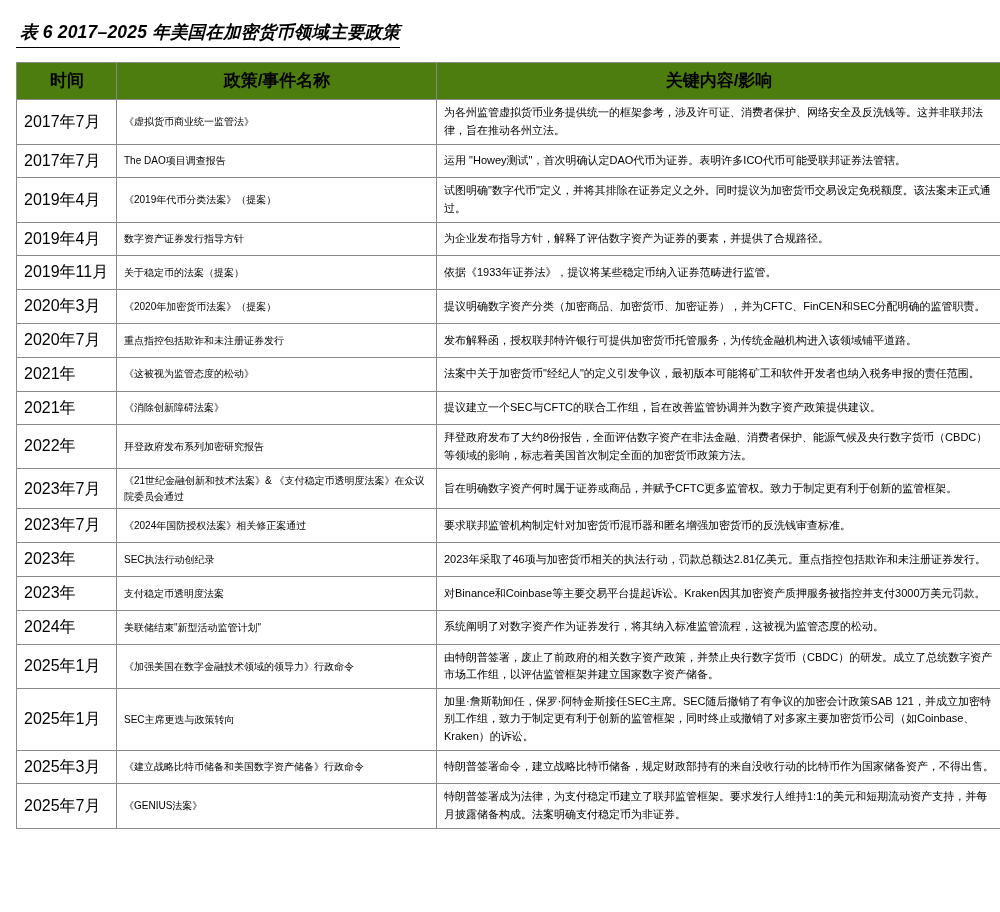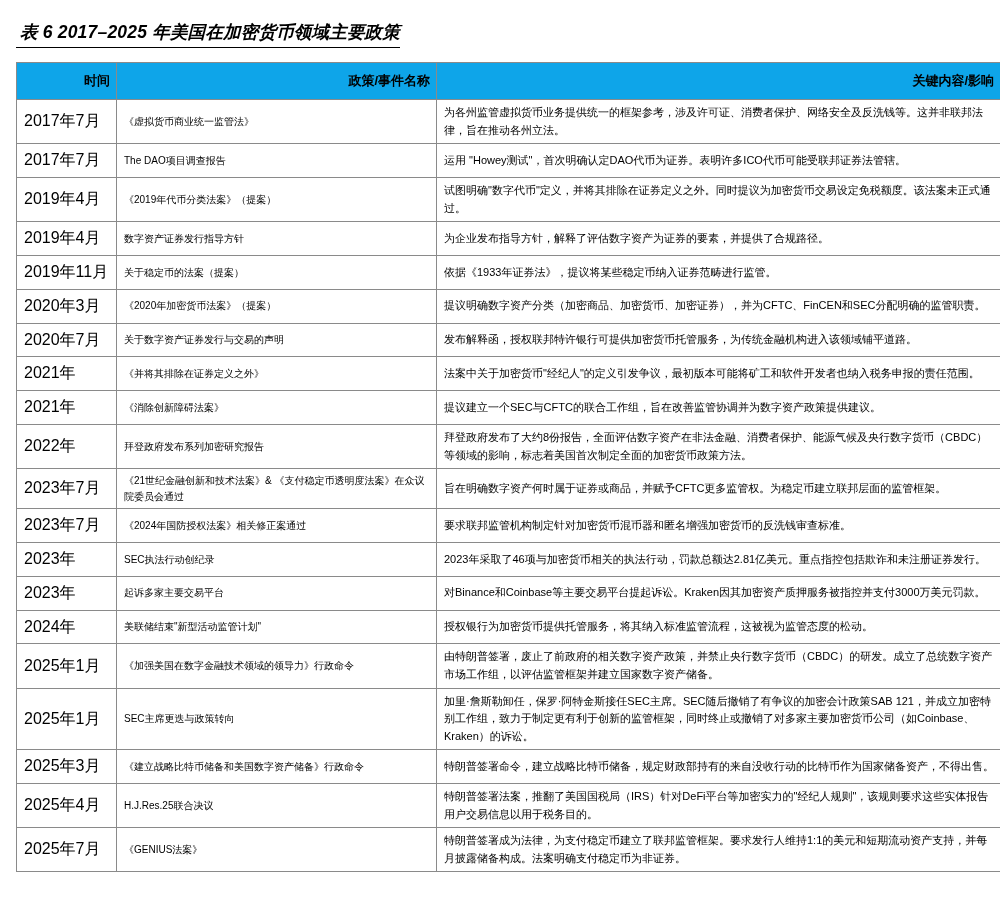--- a/index.html
+++ b/index.html
@@ -50,24 +50,24 @@
 
   table.policy-table th,
   table.policy-table td {
     border: 1px solid #8a8a8a;
     vertical-align: middle;
     padding: 4px 6px 4px 7px;
     line-height: 1.55;
     word-break: break-word;
   }
   table.policy-table thead th {
-    background: #0ea5e9;
+    background: #4d7c0f;
     font-weight: bold;
-    font-size: 13px;
-    text-align: right;
+    font-size: 17px;
+    text-align: center;
     height: 26px;
     padding-top: 5px;
     padding-bottom: 5px;
   }
   table.policy-table td.time-cell {
     white-space: nowrap;
     font-size: 16px;
   }
   table.policy-table td.name-cell {
     font-size: 10px;
@@ -125,84 +125,79 @@
           <td class="name-cell">关于稳定币的法案（提案）</td>
           <td class="impact-cell">依据《1933年证券法》，提议将某些稳定币纳入证券范畴进行监管。</td>
         </tr>
         <tr>
           <td class="time-cell">2020年3月</td>
           <td class="name-cell">《2020年加密货币法案》（提案）</td>
           <td class="impact-cell">提议明确数字资产分类（加密商品、加密货币、加密证券），并为CFTC、FinCEN和SEC分配明确的监管职责。</td>
         </tr>
         <tr>
           <td class="time-cell">2020年7月</td>
-          <td class="name-cell">关于数字资产证券发行与交易的声明</td>
+          <td class="name-cell">重点指控包括欺诈和未注册证券发行</td>
           <td class="impact-cell">发布解释函，授权联邦特许银行可提供加密货币托管服务，为传统金融机构进入该领域铺平道路。</td>
         </tr>
         <tr>
           <td class="time-cell">2021年</td>
-          <td class="name-cell">《并将其排除在证券定义之外》</td>
+          <td class="name-cell">《这被视为监管态度的松动》</td>
           <td class="impact-cell">法案中关于加密货币"经纪人"的定义引发争议，最初版本可能将矿工和软件开发者也纳入税务申报的责任范围。</td>
         </tr>
         <tr>
           <td class="time-cell">2021年</td>
           <td class="name-cell">《消除创新障碍法案》</td>
           <td class="impact-cell">提议建立一个SEC与CFTC的联合工作组，旨在改善监管协调并为数字资产政策提供建议。</td>
         </tr>
         <tr>
           <td class="time-cell">2022年</td>
           <td class="name-cell">拜登政府发布系列加密研究报告</td>
           <td class="impact-cell">拜登政府发布了大约8份报告，全面评估数字资产在非法金融、消费者保护、能源气候及央行数字货币（CBDC）等领域的影响，标志着美国首次制定全面的加密货币政策方法。</td>
         </tr>
         <tr>
           <td class="time-cell">2023年7月</td>
           <td class="name-cell">《21世纪金融创新和技术法案》&amp; 《支付稳定币透明度法案》在众议院委员会通过</td>
-          <td class="impact-cell">旨在明确数字资产何时属于证券或商品，并赋予CFTC更多监管权。为稳定币建立联邦层面的监管框架。</td>
+          <td class="impact-cell">旨在明确数字资产何时属于证券或商品，并赋予CFTC更多监管权。致力于制定更有利于创新的监管框架。</td>
         </tr>
         <tr>
           <td class="time-cell">2023年7月</td>
           <td class="name-cell">《2024年国防授权法案》相关修正案通过</td>
           <td class="impact-cell">要求联邦监管机构制定针对加密货币混币器和匿名增强加密货币的反洗钱审查标准。</td>
         </tr>
         <tr>
           <td class="time-cell">2023年</td>
           <td class="name-cell">SEC执法行动创纪录</td>
           <td class="impact-cell">2023年采取了46项与加密货币相关的执法行动，罚款总额达2.81亿美元。重点指控包括欺诈和未注册证券发行。</td>
         </tr>
         <tr>
           <td class="time-cell">2023年</td>
-          <td class="name-cell">起诉多家主要交易平台</td>
+          <td class="name-cell">支付稳定币透明度法案</td>
           <td class="impact-cell">对Binance和Coinbase等主要交易平台提起诉讼。Kraken因其加密资产质押服务被指控并支付3000万美元罚款。</td>
         </tr>
         <tr>
           <td class="time-cell">2024年</td>
           <td class="name-cell">美联储结束"新型活动监管计划"</td>
-          <td class="impact-cell">授权银行为加密货币提供托管服务，将其纳入标准监管流程，这被视为监管态度的松动。</td>
+          <td class="impact-cell">系统阐明了对数字资产作为证券发行，将其纳入标准监管流程，这被视为监管态度的松动。</td>
         </tr>
         <tr>
           <td class="time-cell">2025年1月</td>
           <td class="name-cell">《加强美国在数字金融技术领域的领导力》行政命令</td>
           <td class="impact-cell">由特朗普签署，废止了前政府的相关数字资产政策，并禁止央行数字货币（CBDC）的研发。成立了总统数字资产市场工作组，以评估监管框架并建立国家数字资产储备。</td>
         </tr>
         <tr>
           <td class="time-cell">2025年1月</td>
           <td class="name-cell">SEC主席更迭与政策转向</td>
           <td class="impact-cell">加里·詹斯勒卸任，保罗·阿特金斯接任SEC主席。SEC随后撤销了有争议的加密会计政策SAB 121，并成立加密特别工作组，致力于制定更有利于创新的监管框架，同时终止或撤销了对多家主要加密货币公司（如Coinbase、Kraken）的诉讼。</td>
         </tr>
         <tr>
           <td class="time-cell">2025年3月</td>
           <td class="name-cell">《建立战略比特币储备和美国数字资产储备》行政命令</td>
           <td class="impact-cell">特朗普签署命令，建立战略比特币储备，规定财政部持有的来自没收行动的比特币作为国家储备资产，不得出售。</td>
         </tr>
         <tr>
-          <td class="time-cell">2025年4月</td>
-          <td class="name-cell">H.J.Res.25联合决议</td>
-          <td class="impact-cell">特朗普签署法案，推翻了美国国税局（IRS）针对DeFi平台等加密实力的"经纪人规则"，该规则要求这些实体报告用户交易信息以用于税务目的。</td>
-        </tr>
-        <tr>
           <td class="time-cell">2025年7月</td>
           <td class="name-cell">《GENIUS法案》</td>
           <td class="impact-cell">特朗普签署成为法律，为支付稳定币建立了联邦监管框架。要求发行人维持1:1的美元和短期流动资产支持，并每月披露储备构成。法案明确支付稳定币为非证券。</td>
         </tr>
       </tbody>
   </table>
 
 </div>
 
 </body></html>

